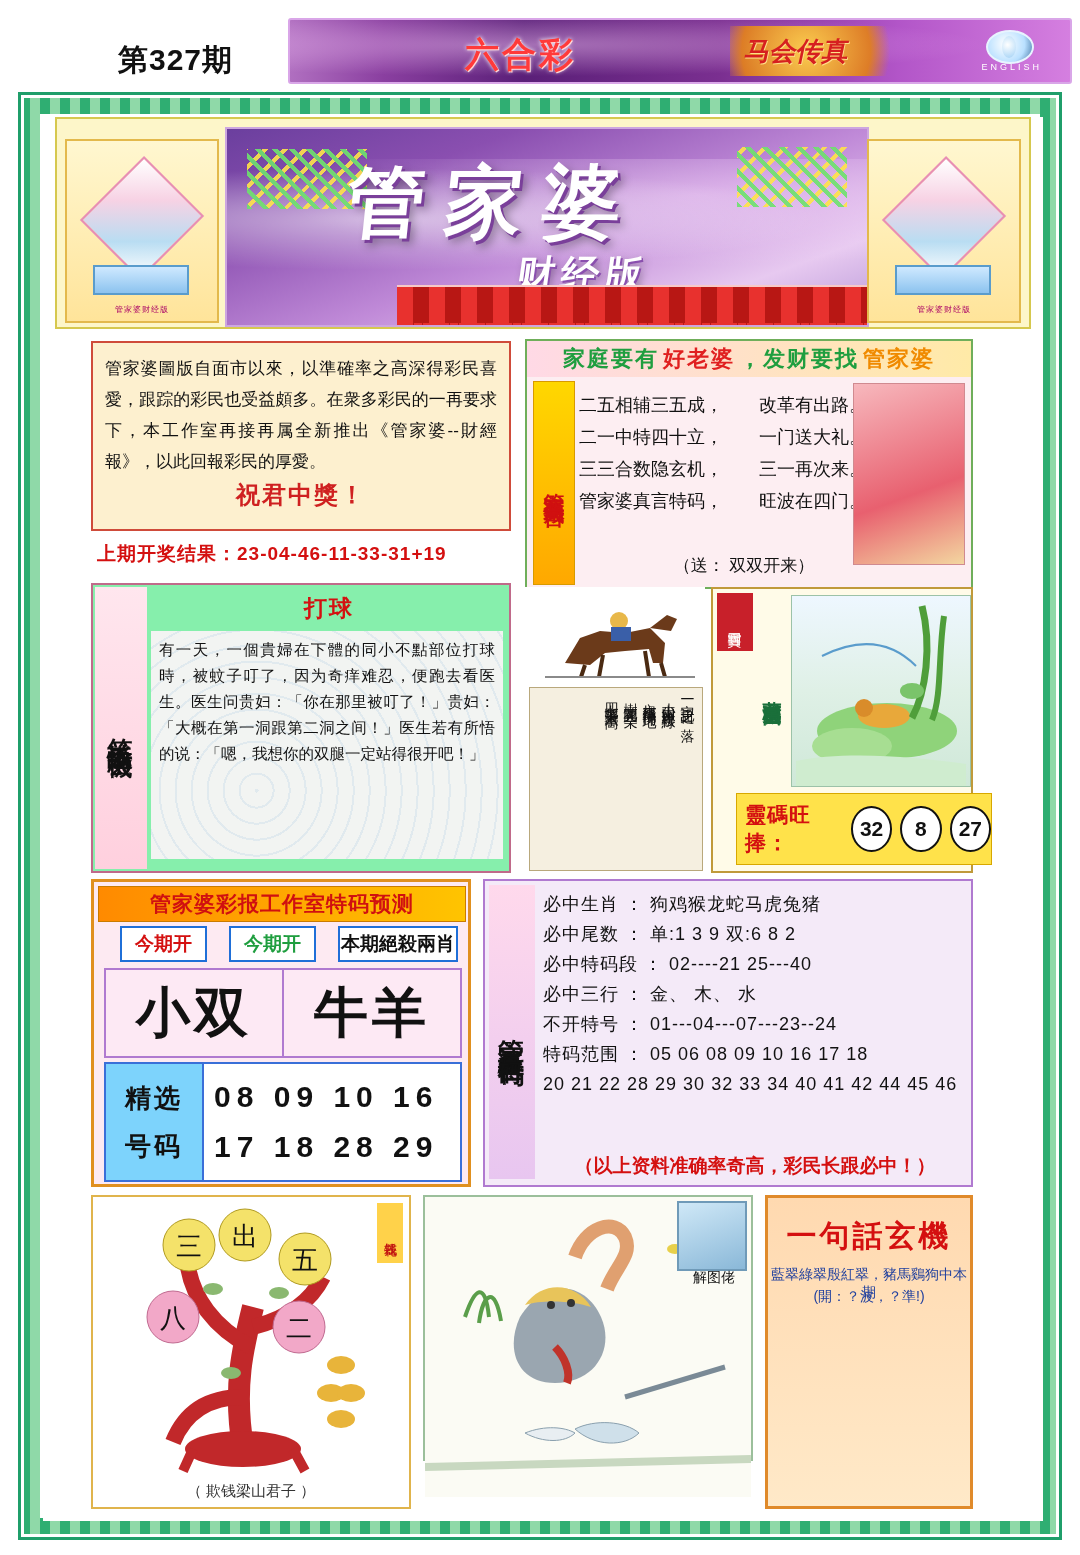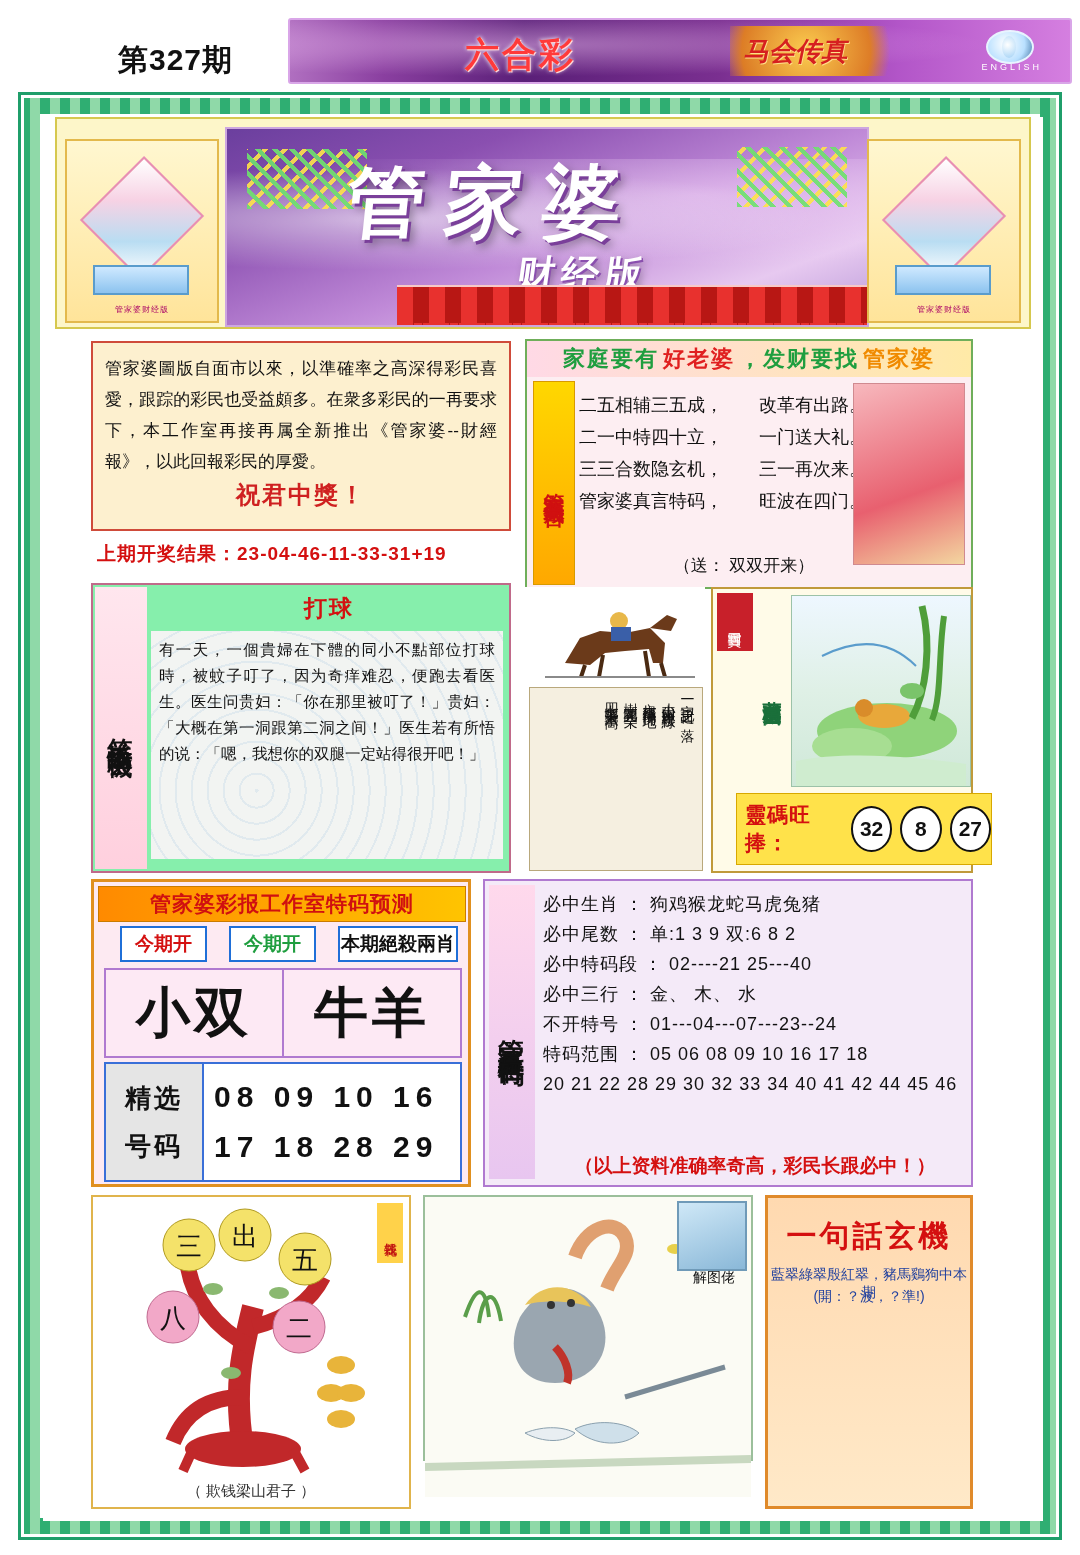--- a/index.html
+++ b/index.html
@@ -139,21 +139,21 @@
   .pred .tabs{position:absolute;left:10px;top:44px;width:354px;height:36px;display:flex;gap:6px;}
   .pred .tabs .t{flex:1;border:2px solid #1f6fd8;background:#ffffff;display:flex;align-items:center;justify-content:center;
     font-size:19px;font-weight:bold;margin-left:16px;}
   .pred .tabs .t1{color:#d41010;}
   .pred .tabs .t2{color:#1f9e3f;}
   .pred .tabs .t3{flex:1.4;color:#111;}
   .pred .big{position:absolute;left:10px;top:86px;width:354px;height:86px;display:flex;border:2px solid #b07ad0;background:#fde9f4;}
   .pred .big div{flex:1;display:flex;align-items:center;justify-content:center;font-size:54px;font-weight:bold;color:#111;letter-spacing:4px;}
   .pred .big div+div{border-left:2px solid #b07ad0;}
   .pred .nums{position:absolute;left:10px;top:180px;width:354px;height:116px;border:2px solid #3a6fd8;background:#ffffff;display:flex;}
-  .pred .nums .lbl{width:96px;background:#e5e5e5;display:flex;flex-direction:column;align-items:center;justify-content:center;
+  .pred .nums .lbl{width:96px;background:#7dd3fc;display:flex;flex-direction:column;align-items:center;justify-content:center;
     font-size:26px;font-weight:bold;color:#111;letter-spacing:3px;line-height:48px;border-right:2px solid #3a6fd8;}
   .pred .nums .vals{flex:1;display:flex;flex-direction:column;justify-content:center;padding-left:10px;}
   .pred .nums .vals span{font-size:30px;font-weight:bold;color:#111;letter-spacing:6px;line-height:50px;}
 
   
   .info{left:440px;top:762px;width:490px;height:308px;background:#f4eaf8;border:2px solid #b07ad0;}
   .info .vt{position:absolute;left:4px;top:4px;width:46px;height:294px;background:linear-gradient(180deg,#ffd9ec,#e8c6f0);
     color:#111;font-size:26px;font-weight:bold;writing-mode:vertical-rl;text-orientation:upright;display:flex;
     align-items:center;justify-content:center;letter-spacing:4px;}
   .info .lines{position:absolute;left:58px;top:8px;width:424px;}

